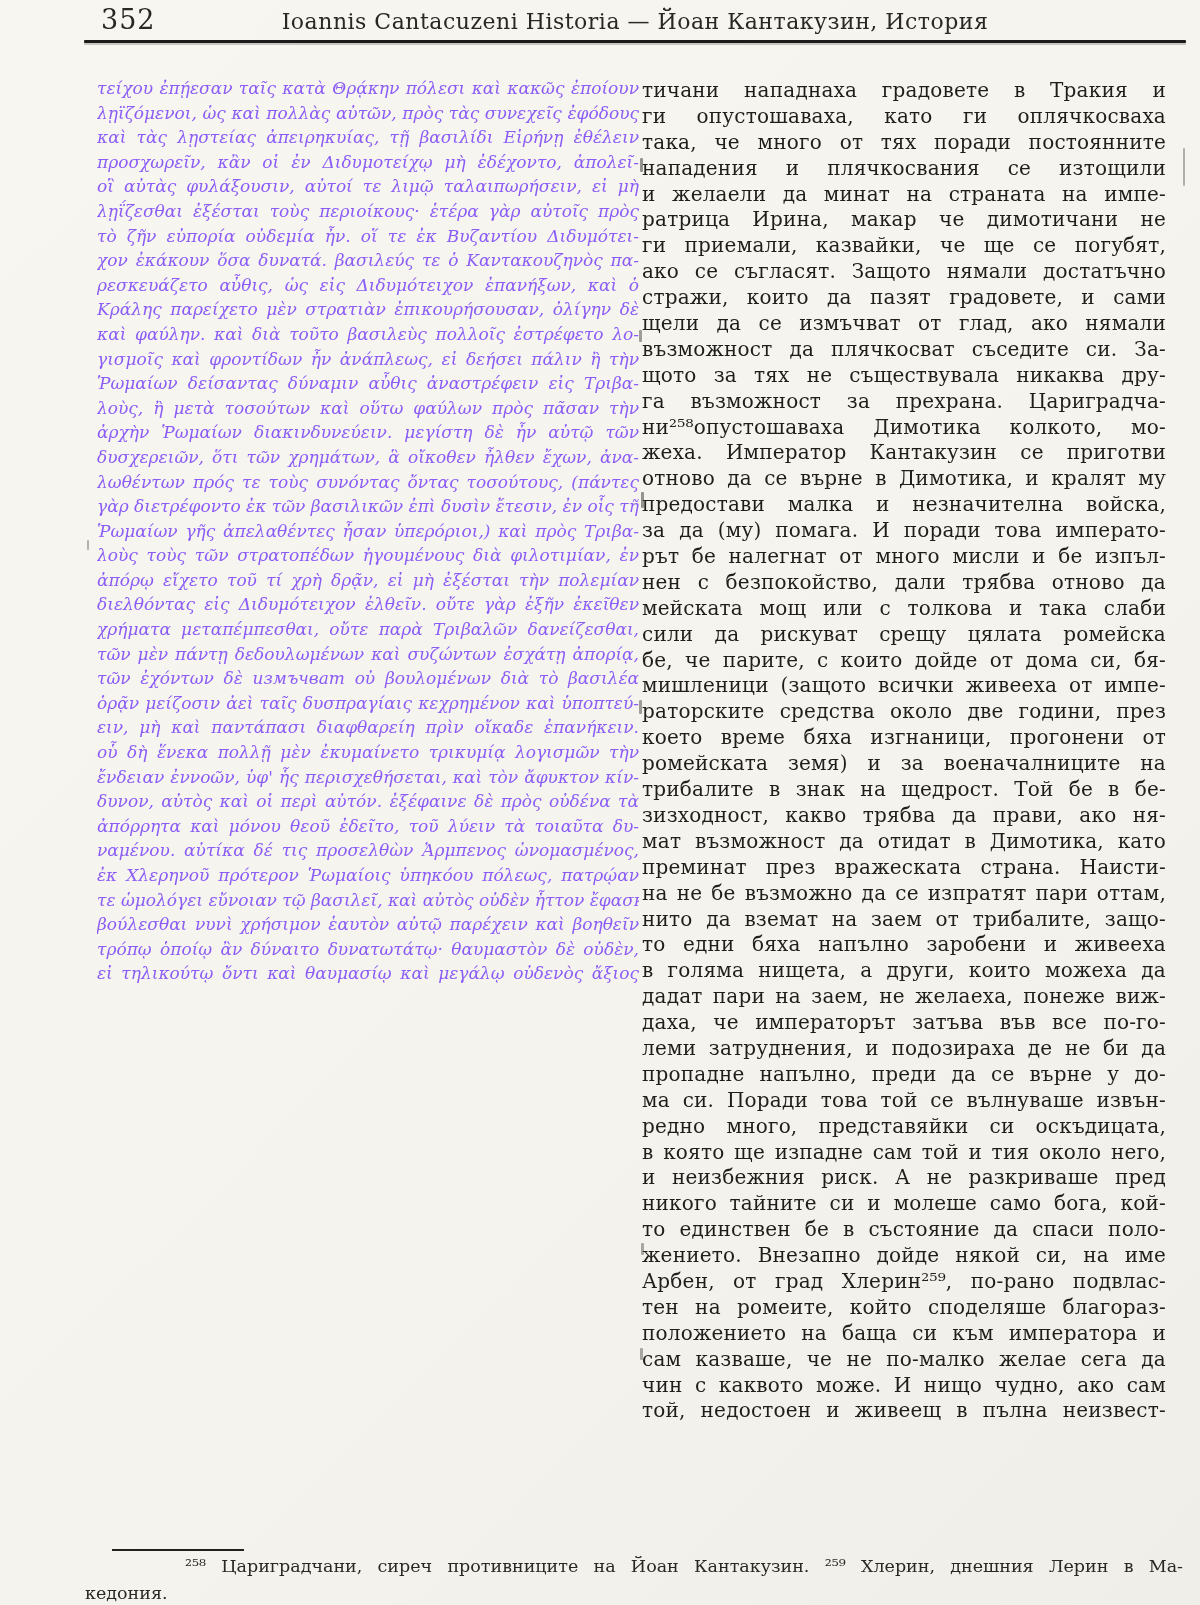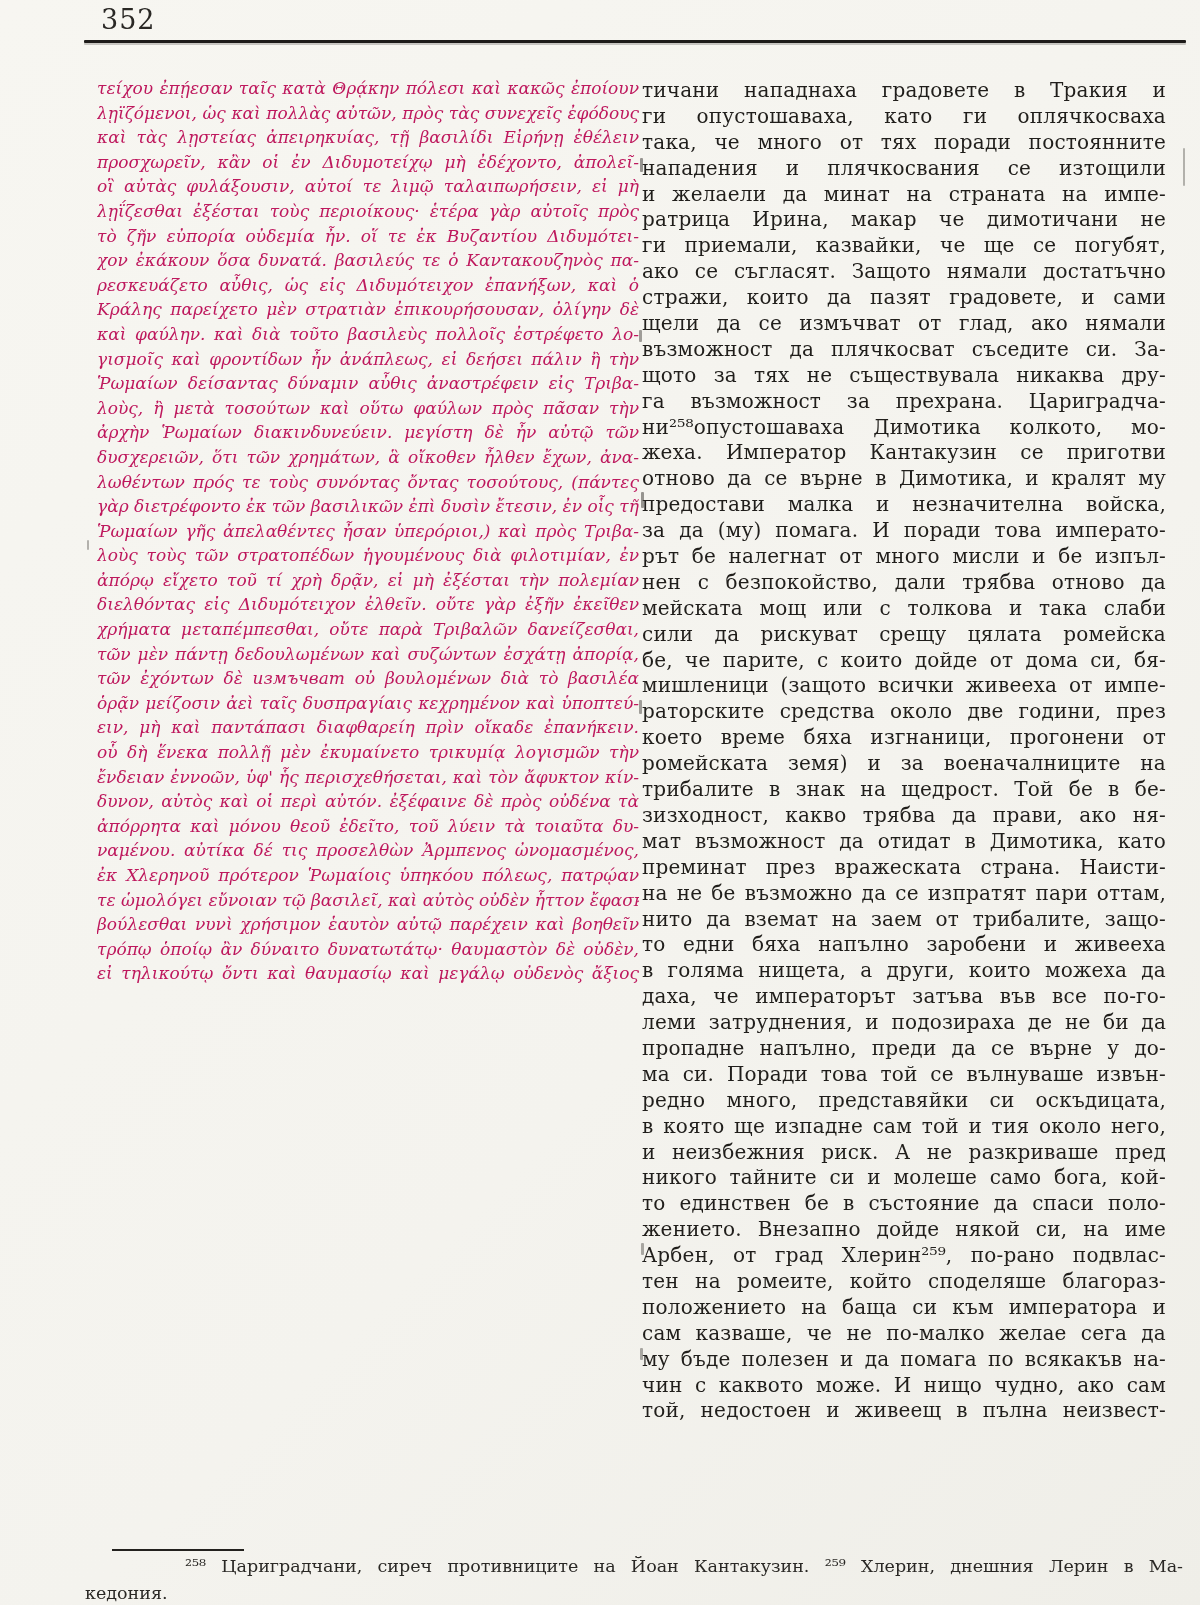--- a/index.html
+++ b/index.html
@@ -25,21 +25,21 @@
     background:#1d1b19;box-shadow:0 2px 0 rgba(60,55,50,0.25);
     border-radius:1px;
   }
   .col{position:absolute;}
   .greek{left:97px;top:76px;width:542px;}
   .gl{
     height:24.6px;line-height:24.6px;font-size:17px;
     font-style:italic;
     text-align:justify;text-align-last:justify;
     overflow:hidden;white-space:nowrap;
-    color:#be185d;
+    color:#8b5cf6;
   }
   .bgcol{left:642px;top:78px;width:524px;}
   .bl{
     height:25.9px;line-height:25.9px;font-size:20px;
     letter-spacing:0.2px;
     text-align:justify;text-align-last:justify;
     overflow:hidden;white-space:nowrap;
     color:#201e1b;
   }
   .fnrule{
@@ -53,20 +53,21 @@
   .fn1{text-indent:100px;text-align:justify;text-align-last:justify;white-space:nowrap;overflow:hidden;}
   .fn2{text-align:left;}
   .artifact{position:absolute;background:#37342f;border-radius:1px;}
 </style>
 </head>
 <body>
 
 <div class="page">
 
   <div class="pagenum">352</div>
+  <div class="title">Ioannis Cantacuzeni Historia — Йоан Кантакузин, История</div>
   <div class="rule"></div>
 
   <div class="col greek">
       <div class="gl">τείχου ἐπῄεσαν ταῖς κατὰ Θρᾴκην πόλεσι καὶ κακῶς ἐποίουν</div>
       <div class="gl">λῃϊζόμενοι, ὡς καὶ πολλὰς αὐτῶν, πρὸς τὰς συνεχεῖς ἐφόδους</div>
       <div class="gl">καὶ τὰς λῃστείας ἀπειρηκυίας, τῇ βασιλίδι Εἰρήνῃ ἐθέλειν</div>
       <div class="gl">προσχωρεῖν, κἂν οἱ ἐν Διδυμοτείχῳ μὴ ἐδέχοντο, ἀπολεῖ-</div>
       <div class="gl">οἳ αὐτὰς φυλάξουσιν, αὐτοί τε λιμῷ ταλαιπωρήσειν, εἰ μὴ</div>
       <div class="gl">λῃΐζεσθαι ἐξέσται τοὺς περιοίκους· ἑτέρα γὰρ αὐτοῖς πρὸς</div>
       <div class="gl">τὸ ζῆν εὐπορία οὐδεμία ἦν. οἵ τε ἐκ Βυζαντίου Διδυμότει-</div>
@@ -131,35 +132,35 @@
       <div class="bl">което време бяха изгнаници, прогонени от</div>
       <div class="bl">ромейската земя) и за военачалниците на</div>
       <div class="bl">трибалите в знак на щедрост. Той бе в бе-</div>
       <div class="bl">зизходност, какво трябва да прави, ако ня-</div>
       <div class="bl">мат възможност да отидат в Димотика, като</div>
       <div class="bl">преминат през вражеската страна. Наисти-</div>
       <div class="bl">на не бе възможно да се изпратят пари оттам,</div>
       <div class="bl">нито да вземат на заем от трибалите, защо-</div>
       <div class="bl">то едни бяха напълно заробени и живееха</div>
       <div class="bl">в голяма нищета, а други, които можеха да</div>
+      <div class="bl">дадат пари на заем, не желаеха, понеже виж-</div>
       <div class="bl">даха, че императорът затъва във все по-го-</div>
       <div class="bl">леми затруднения, и подозираха де не би да</div>
       <div class="bl">пропадне напълно, преди да се върне у до-</div>
       <div class="bl">ма си. Поради това той се вълнуваше извън-</div>
       <div class="bl">редно много, представяйки си оскъдицата,</div>
       <div class="bl">в която ще изпадне сам той и тия около него,</div>
       <div class="bl">и неизбежния риск. А не разкриваше пред</div>
       <div class="bl">никого тайните си и молеше само бога, кой-</div>
       <div class="bl">то единствен бе в състояние да спаси поло-</div>
       <div class="bl">жението. Внезапно дойде някой си, на име</div>
       <div class="bl">Арбен, от град Хлерин²⁵⁹, по-рано подвлас-</div>
       <div class="bl">тен на ромеите, който споделяше благораз-</div>
       <div class="bl">положението на баща си към императора и</div>
       <div class="bl">сам казваше, че не по-малко желае сега да</div>
-      <div class="bl">му бъде полезен и да помага по всякакъв на-</div>
       <div class="bl">чин с каквото може. И нищо чудно, ако сам</div>
       <div class="bl">той, недостоен и живеещ в пълна неизвест-</div>
     </div>
 
   <div class="fnrule"></div>
   <div class="footnotes">
     <div class="fn1">²⁵⁸ Цариградчани, сиреч противниците на Йоан Кантакузин. ²⁵⁹ Хлерин, днешния Лерин в Ма-</div>
     <div class="fn2">кедония.</div>
   </div>
 

